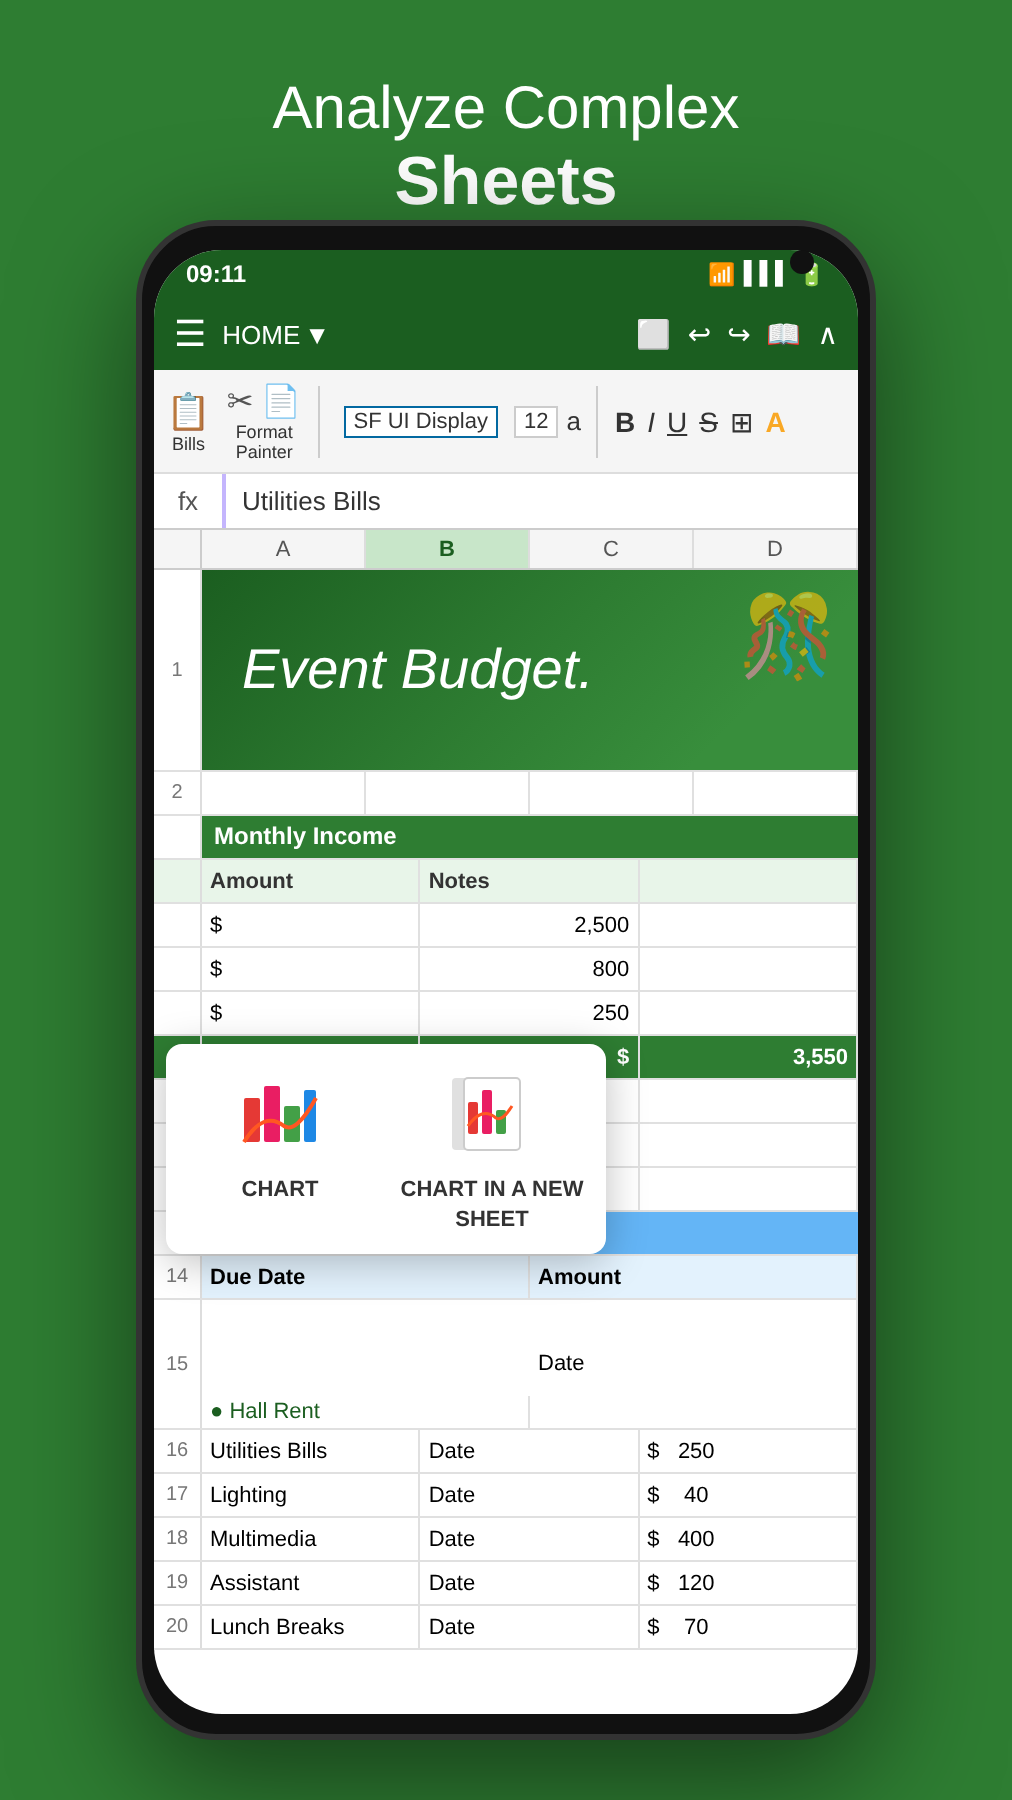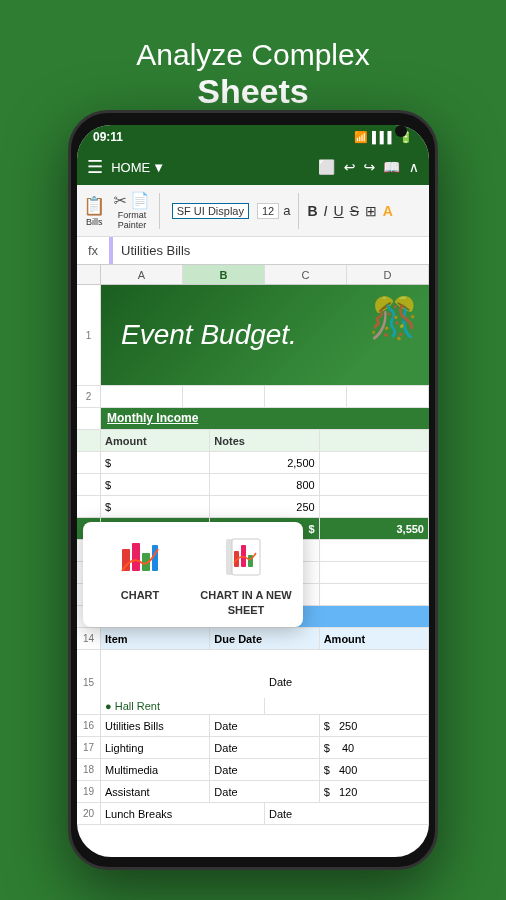--- a/index.html
+++ b/index.html
@@ -200,21 +200,21 @@
       display: flex;
       align-items: center;
       border-bottom: 1px solid #ccc;
       background: white;
     }
     .fx-label {
       width: 36px;
       text-align: center;
       font-size: 13px;
       color: #555;
-      border-right: 4px solid #c4b5fd;
+      border-right: 2px solid #c4b5fd;
       height: 100%;
       display: flex;
       align-items: center;
       justify-content: center;
     }
     .formula-input {
       flex: 1;
       font-size: 13px;
       color: #333;
       padding: 0 8px;
@@ -501,21 +501,21 @@
       <div class="sheet-row" style="height:16px;">
         <div class="row-num">2</div>
         <div class="sheet-cell"></div>
         <div class="sheet-cell"></div>
         <div class="sheet-cell"></div>
         <div class="sheet-cell"></div>
       </div>
 
       <div class="sheet-row">
         <div class="row-num"></div>
-        <div class="income-header" style="flex:1;text-decoration:underline;">Monthly Income</div>
+        <div class="income-header" style="flex:1;">Monthly Income</div>
       </div>
 
       <div class="sheet-row income-subheader">
         <div class="row-num"></div>
         <div class="sheet-cell" style="background:#e8f5e9;font-weight:600;">Amount</div>
         <div class="sheet-cell" style="background:#e8f5e9;font-weight:600;">Notes</div>
         <div class="sheet-cell" style="background:#e8f5e9;"></div>
       </div>
 
       <div class="sheet-row">
@@ -565,21 +565,20 @@
         <div class="sheet-cell"></div>
       </div>
 
       <div class="sheet-row">
         <div class="row-num">13</div>
         <div class="expenses-header" style="flex:1;">Monthly Expenses</div>
       </div>
 
       <div class="sheet-row expenses-subheader">
         <div class="row-num">14</div>
-        <div class="sheet-cell" style="background:#e3f2fd;font-weight:600;">Item</div>
         <div class="sheet-cell" style="background:#e3f2fd;font-weight:600;">Due Date</div>
         <div class="sheet-cell" style="background:#e3f2fd;font-weight:600;">Amount</div>
       </div>
 
       <div class="sheet-row highlight-row">
         <div class="row-num">15</div>
         <div class="sheet-cell" style="color:#1b5e20;margin-top:48px;">● Hall Rent</div>
         <div class="sheet-cell">Date</div>
       </div>
 
@@ -608,20 +607,21 @@
         <div class="row-num">19</div>
         <div class="sheet-cell">Assistant</div>
         <div class="sheet-cell">Date</div>
         <div class="sheet-cell">$ &nbsp;&nbsp;120</div>
       </div>
 
       <div class="sheet-row">
         <div class="row-num">20</div>
         <div class="sheet-cell">Lunch Breaks</div>
         <div class="sheet-cell">Date</div>
+        <div class="sheet-cell">$ &nbsp;&nbsp;&nbsp;70</div>
       </div>
 
     </div>
 
     <div class="popup-menu">
       <div class="popup-item">
         <div class="popup-icon">
           <svg width="44" height="44" viewBox="0 0 44 44">
             <rect x="4" y="14" width="8" height="22" fill="#e53935" rx="1"></rect>
             <rect x="14" y="8" width="8" height="28" fill="#e91e63" rx="1"></rect>

